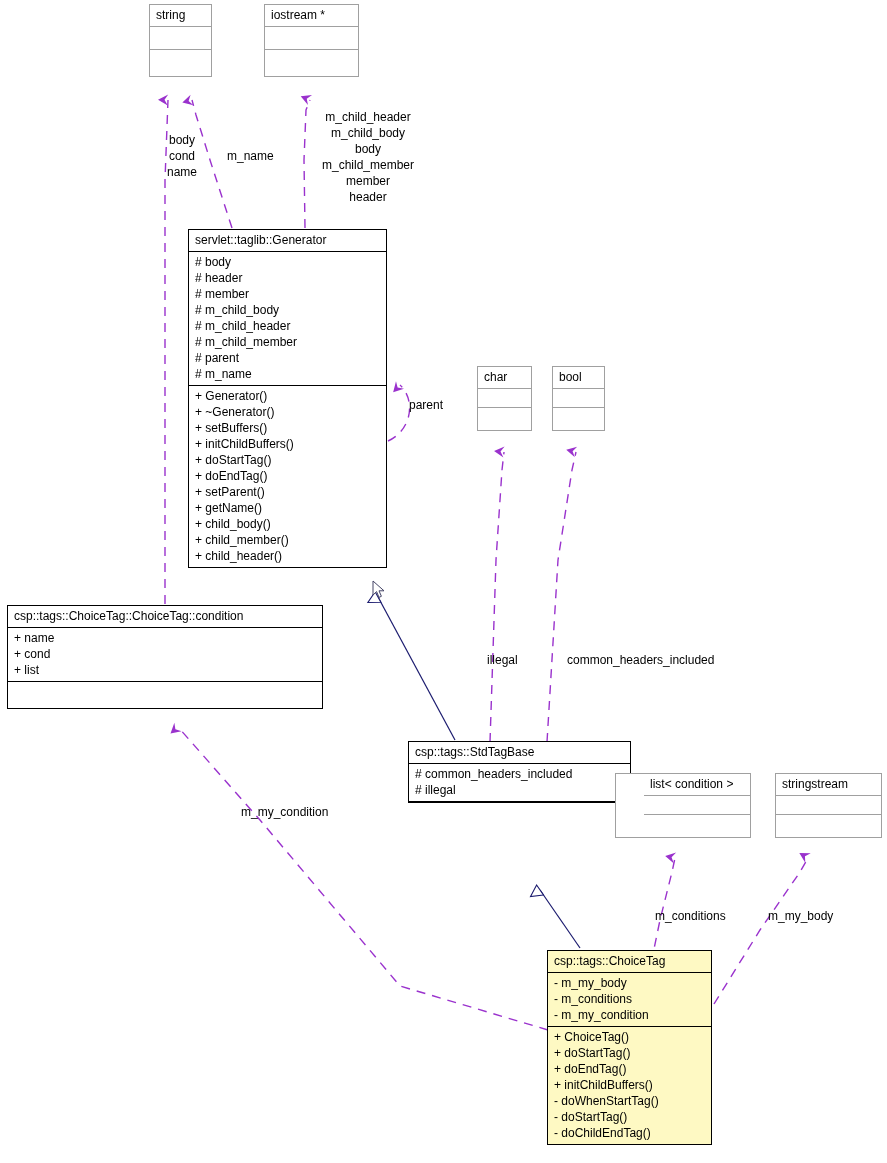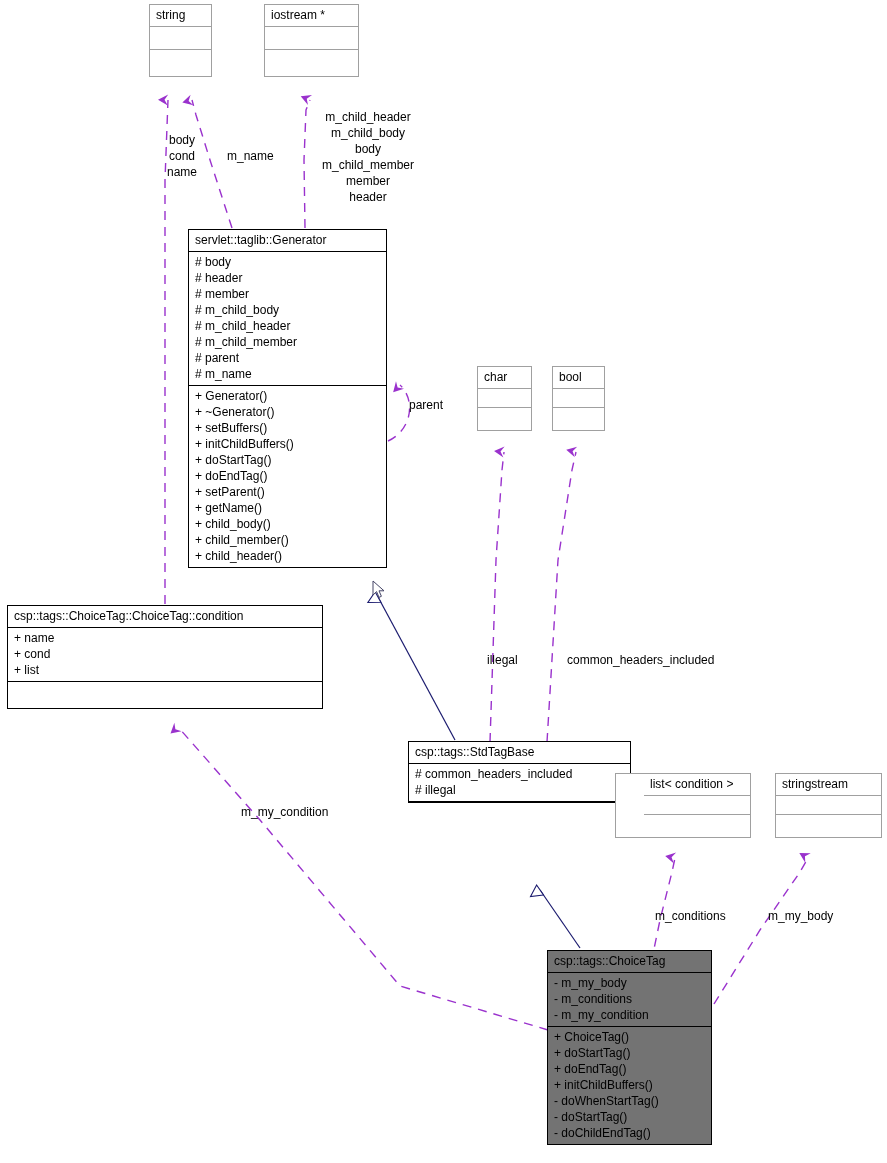--- a/index.html
+++ b/index.html
@@ -31,21 +31,21 @@
     background: #ffffff;
     border: 1px solid #a0a0a0;
     font-size: 12px;
     color: #000000;
     z-index: 5;
   }
   .uml-box.strong {
     border: 1px solid #000000;
   }
   .uml-box.highlight {
-    background: #737373;
+    background: #fef9c3;
     border: 1px solid #000000;
   }
   .uml-title {
     text-align: left;
     padding: 3px 6px 4px 6px;
     white-space: nowrap;
     font-size: 12px;
     line-height: 14px;
   }
   .uml-sep {

